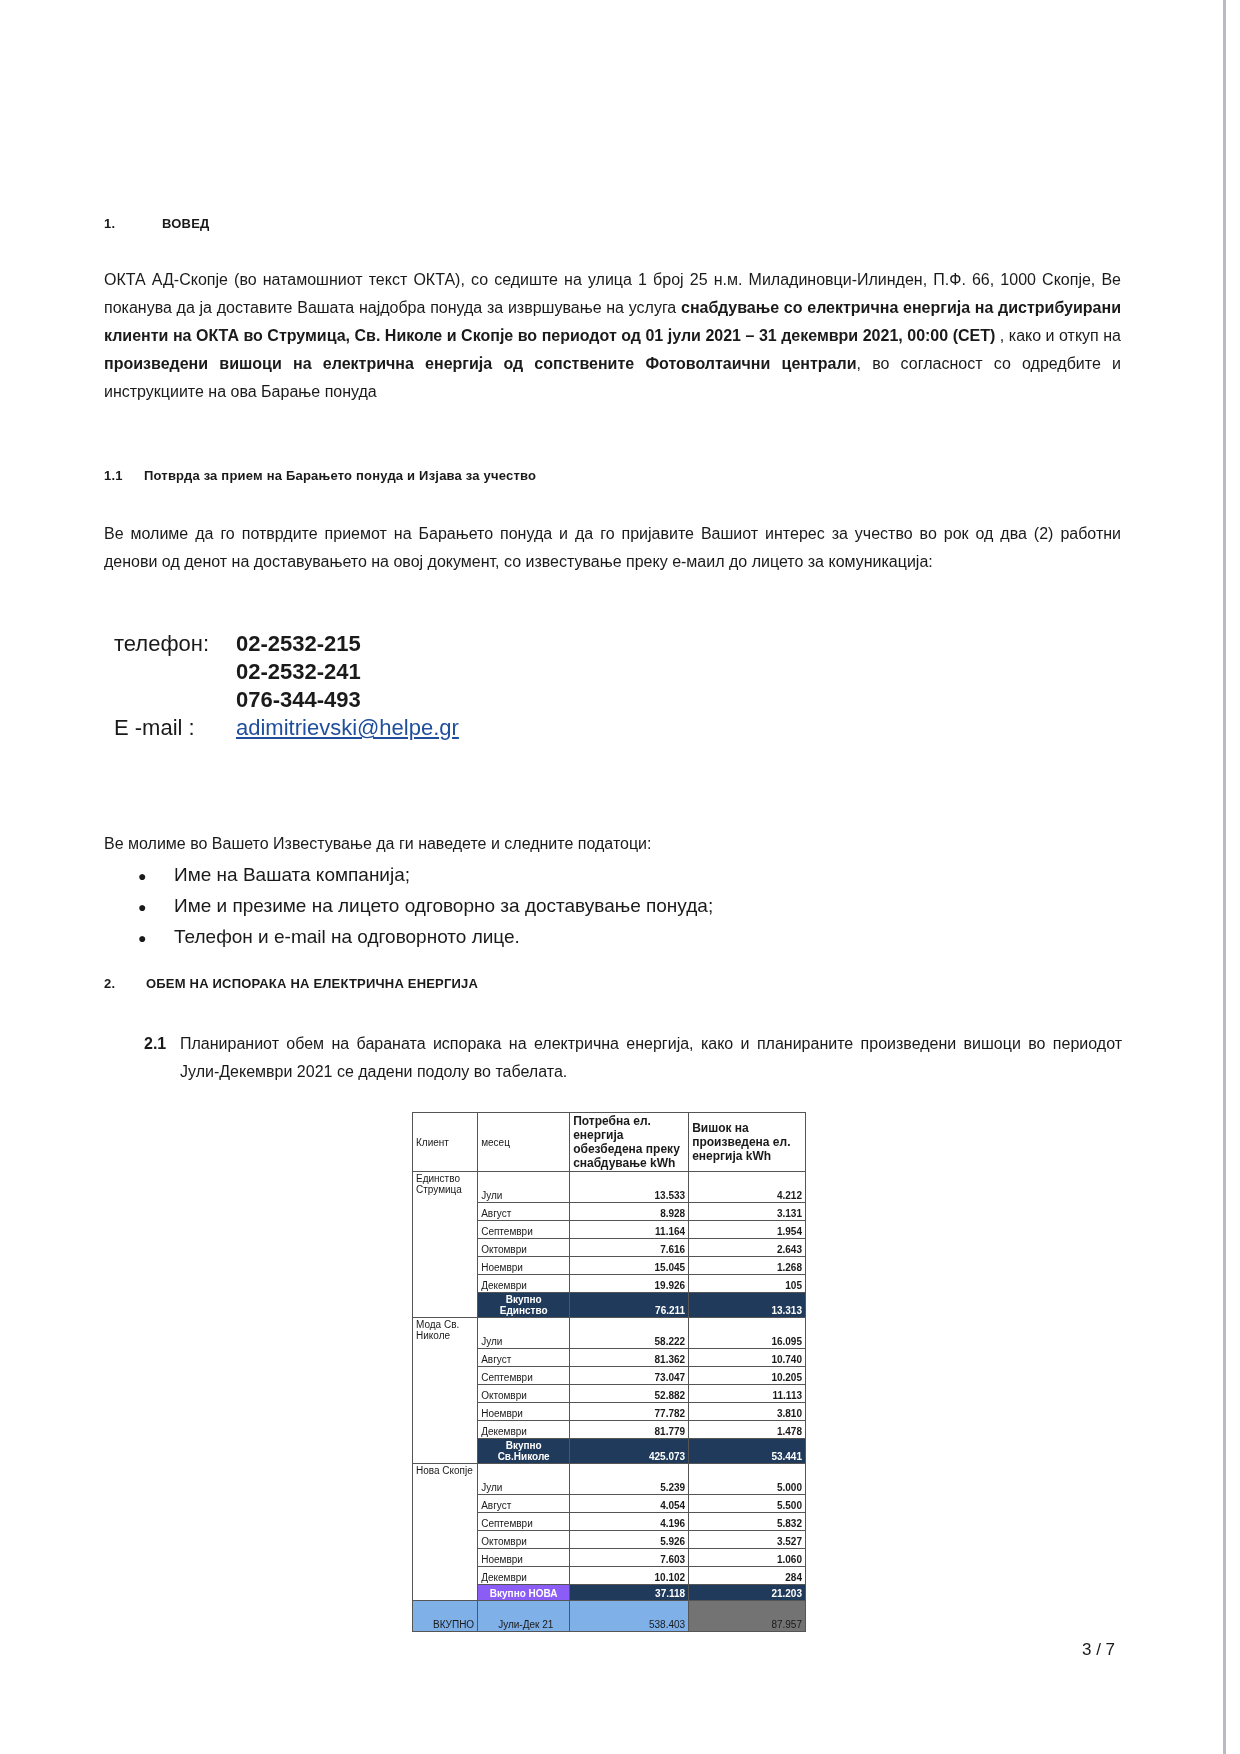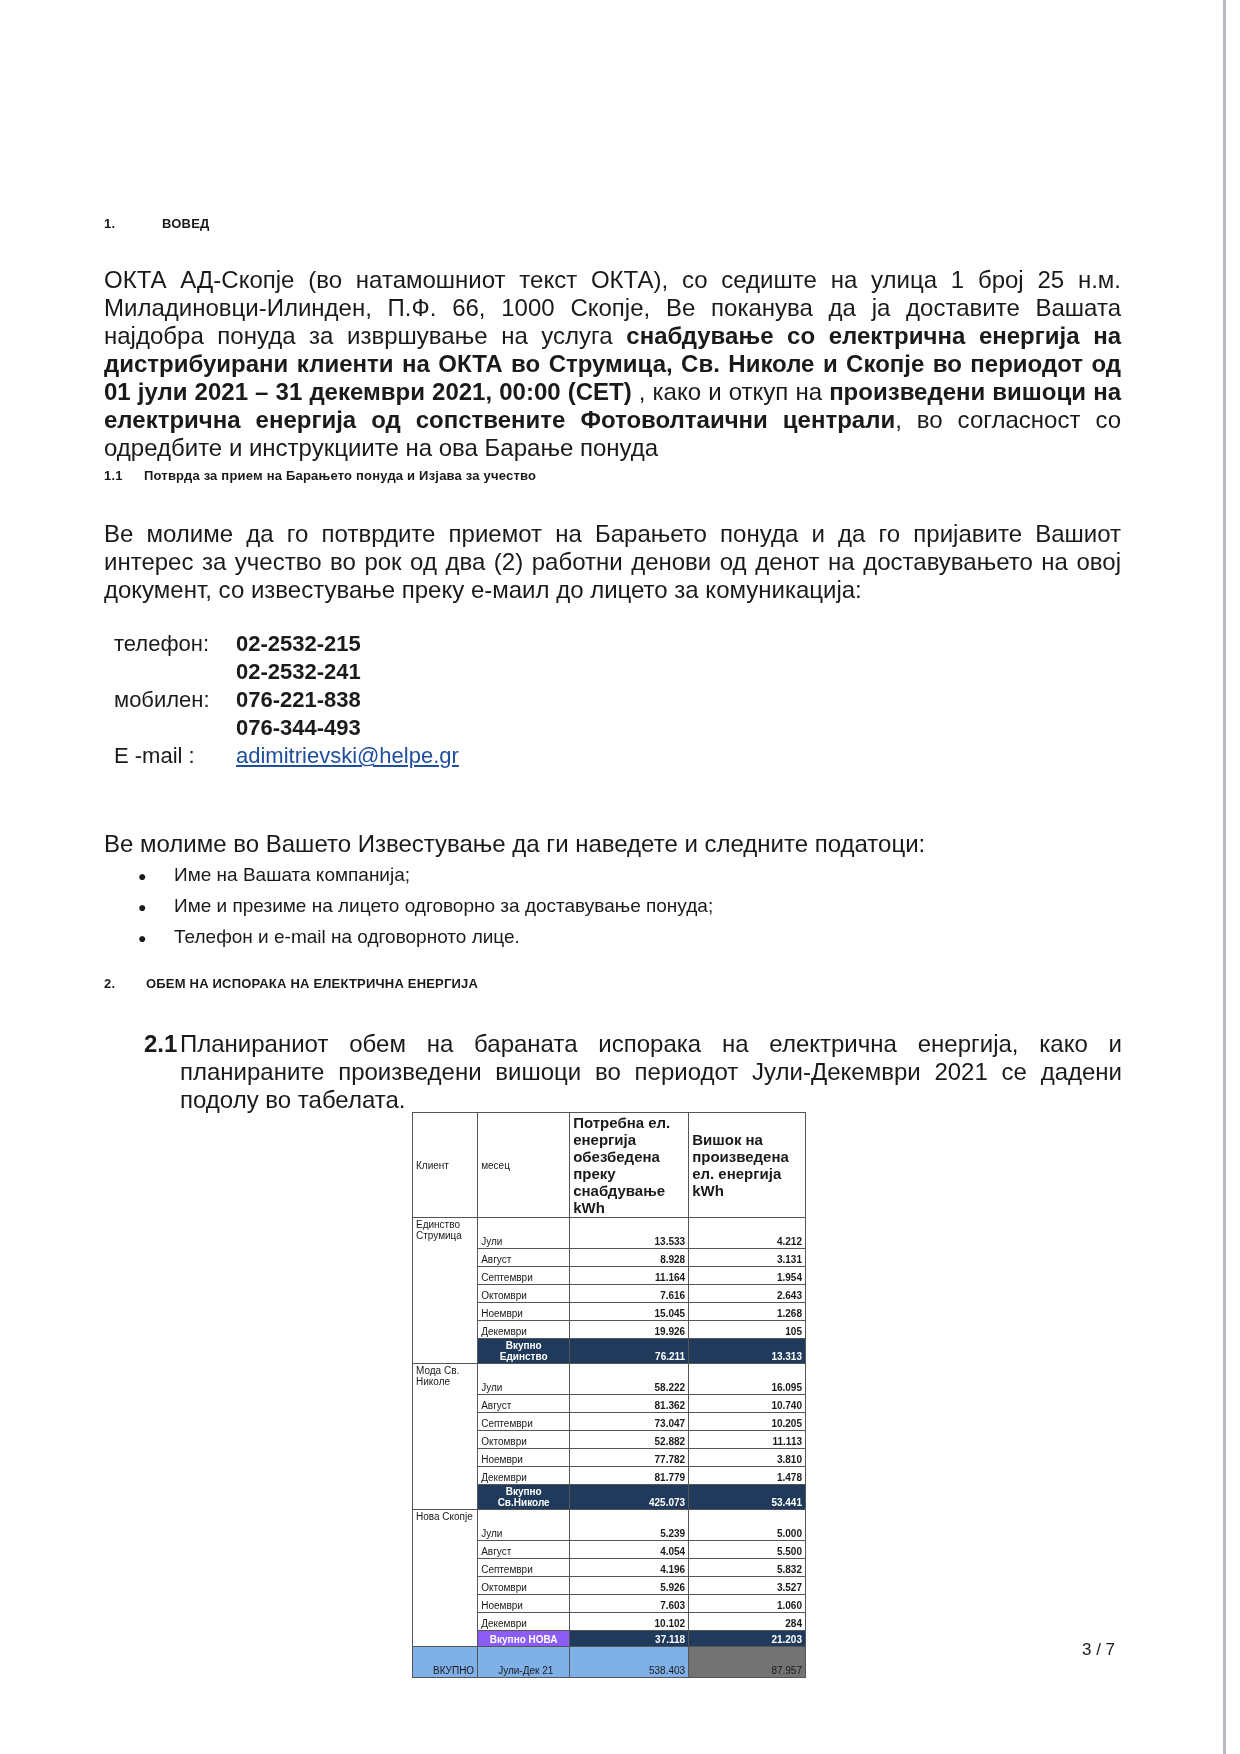--- a/index.html
+++ b/index.html
@@ -2,33 +2,33 @@
 <html><head>
 <meta charset="utf-8">
 <style>
   html, body { margin:0; padding:0; background:#ffffff; }
   body { width:1240px; height:1754px; position:relative; overflow:hidden;
          font-family:"Liberation Sans", sans-serif; color:#1a1a1a; }
   .page-edge { position:absolute; left:1223px; top:0; width:3px; height:1754px; background:#b8bcc2; }
   .abs { position:absolute; }
   .h1 { font-size:13px; font-weight:bold; letter-spacing:0.2px; }
   .h1 .num { display:inline-block; width:58px; }
-  .para { font-size:24px; line-height:28px; text-align:justify; }
+  .para { font-size:16px; line-height:28px; text-align:justify; }
   .para b { font-weight:bold; }
   .contact { font-size:22px; line-height:28px; }
   .contact .lbl { display:inline-block; width:122px; }
   .contact .val { font-weight:bold; }
   .contact a { color:#1f4e9c; text-decoration:underline; }
   .bullets { font-size:19px; line-height:29px; }
   .bullets .bul { display:inline-block; width:36px; font-size:14px; }
   table.t { position:absolute; left:412px; top:1112px; width:394px; border-collapse:collapse;
             font-size:10px; font-family:"Liberation Sans", sans-serif; }
   table.t td, table.t th { border:1px solid #555; padding:1px 3px; height:15px; vertical-align:bottom; }
   table.t th { font-weight:normal; text-align:left; vertical-align:middle; height:44px; }
-  table.t th.hb { font-weight:bold; font-size:15px; }
+  table.t th.hb { font-weight:bold; font-size:12px; }
   table.t td.n { text-align:right; font-weight:bold; }
   table.t td.client { vertical-align:top; border-bottom:1px solid #555; }
   table.t tr.sub td { background:#1f3a5a; color:#ffffff; font-weight:bold; height:13px; }
   table.t tr.sub td.slbl { text-align:center; }
   table.t tr.grand td { background:#7fb0e8; font-weight:normal; height:28px;padding-left:20px; }
   .pagenum { font-size:17px; }
 </style>
 </head>
 <body>
 
@@ -44,21 +44,20 @@
 
 <div class="abs h1" style="left:104px; top:468px; font-weight:bold;">
   <span style="display:inline-block; width:40px;">1.1</span><span>Потврда за прием на Барањето понуда и Изјава за учество</span>
 </div>
 
 <div class="abs para" style="left:104px; top:520px; width:1017px;">Ве молиме да го потврдите приемот на Барањето понуда и да го пријавите Вашиот интерес за учество во рок од два (2) работни денови од денот на доставувањето на овој документ, со известување преку е-маил до лицето за комуникација:</div>
 
 <div class="abs contact" style="left:114px; top:630px;">
   <div><span class="lbl">телефон:</span><span class="val">02-2532-215</span></div>
   <div><span class="lbl"></span><span class="val">02-2532-241</span></div>
-  <div><span class="lbl">мобилен:</span><span class="val">076-221-838</span></div>
   <div><span class="lbl"></span><span class="val">076-344-493</span></div>
   <div><span class="lbl">E -mail :</span><a>adimitrievski@helpe.gr</a></div>
 </div>
 
 <div class="abs para" style="left:104px; top:830px;">Ве молиме во Вашето Известување да ги наведете и следните податоци:</div>
 
 <div class="abs bullets" style="left:138px; top:860px;">
   <div><span class="bul">●</span><span>Име на Вашата компанија;</span></div>
   <div><span class="bul">●</span><span>Име и презиме на лицето одговорно за доставување понуда;</span></div>
   <div><span class="bul">●</span><span>Телефон  и  e-mail на одговорното лице.</span></div>

